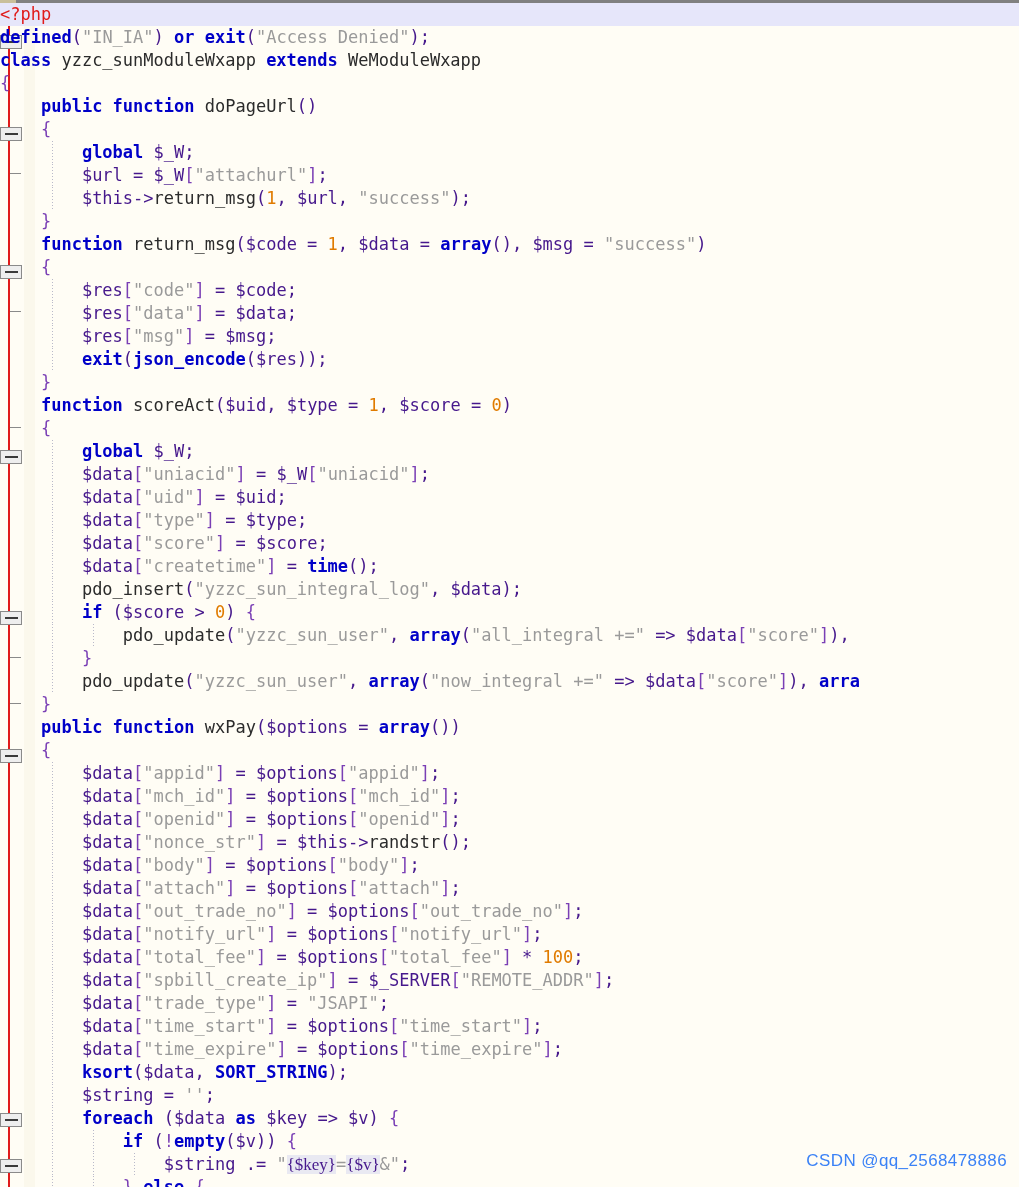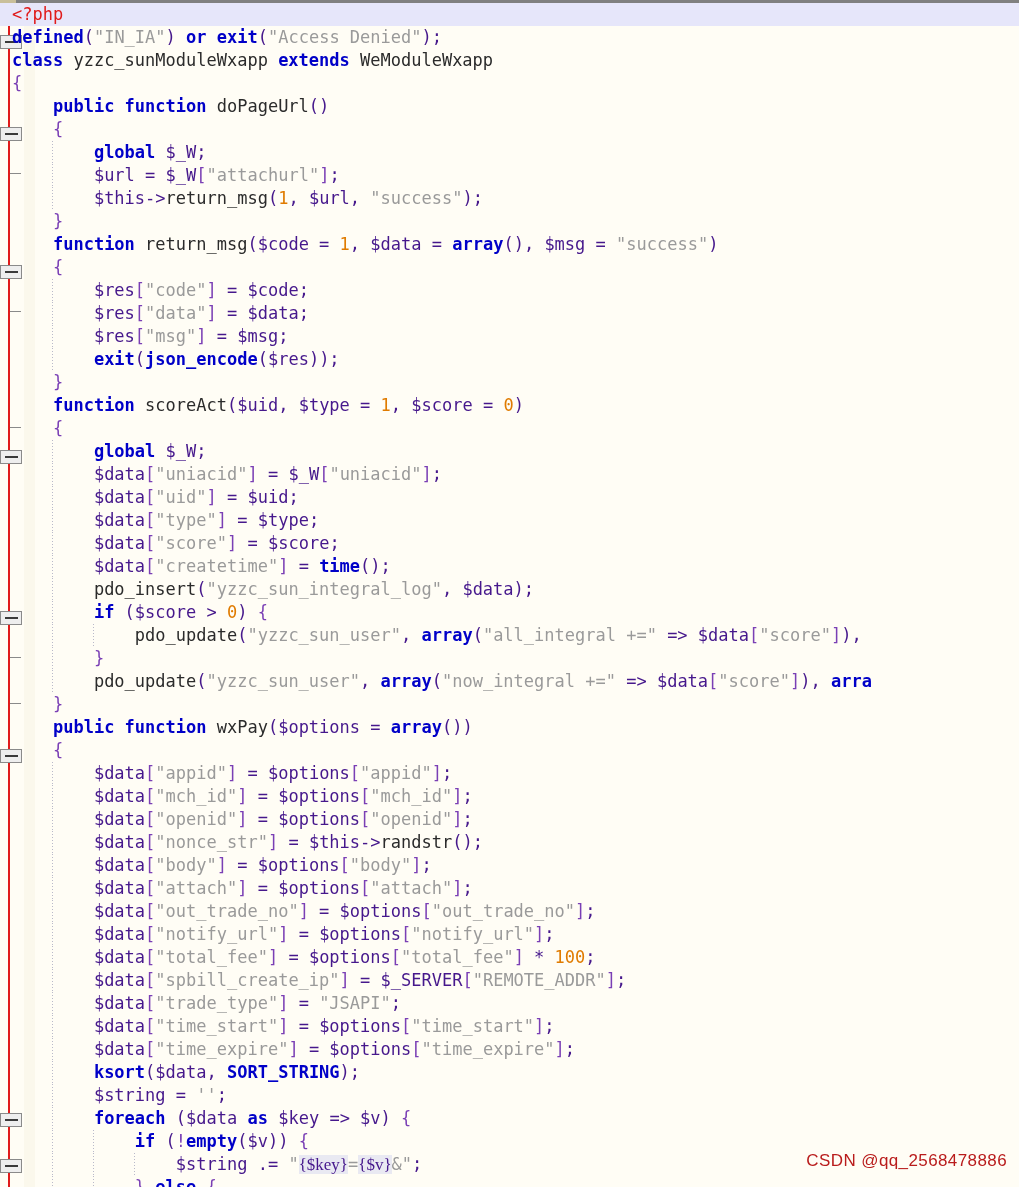--- a/index.html
+++ b/index.html
@@ -51,21 +51,21 @@
     background:#fbf8ec;z-index:3;
   }
 
   
   #code{
     position:absolute;top:0;left:0;width:1019px;height:1184px;
     z-index:20;white-space:pre;font-size:17px;line-height:23px;
     letter-spacing:0px;
   }
   .ln{
-    position:relative;height:23px;padding-left:12px;box-sizing:border-box;
+    position:relative;height:23px;box-sizing:border-box;
     white-space:pre;
   }
   .ln.cur{background:#e6e6fa;}
 
   
   .guide{
     position:absolute;top:0;width:1px;height:23px;
     background-image:linear-gradient(to bottom,#b9b9c9 50%,transparent 50%);
     background-size:1px 3px;
     z-index:1;
@@ -78,21 +78,21 @@
   .num  {color:#e07b00;}
   .pun  {color:#46188c;}
   .fn   {color:#2b2b2b;}
   .brc  {color:#7a3fb5;}
   .tag  {color:#e01b1b;}
   .interp{background:#e9e9f2;color:#46188c;font-family:Liberation Serif, serif;}
 
   
   #watermark{
     position:absolute;right:12px;bottom:16px;z-index:50;
-    color:#b91c1c;font-size:17px;
+    color:#3b82f6;font-size:17px;
     font-family:"Liberation Sans",sans-serif;
     letter-spacing:.4px;pointer-events:none;
   }
 </style>
 </head>
 <body>
 
 <div id="top-rule"></div>
 <div id="top-rule-left"></div>
 

